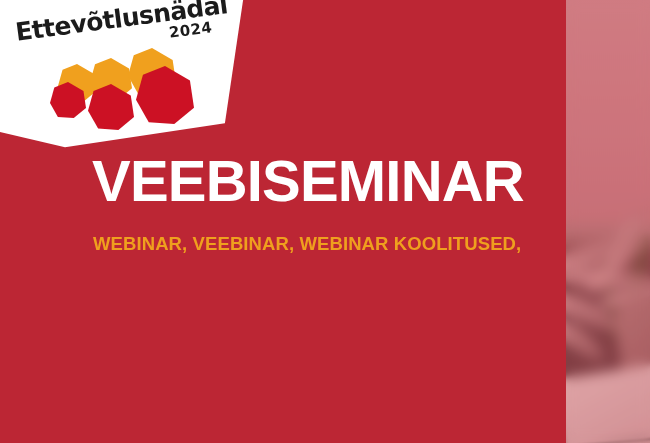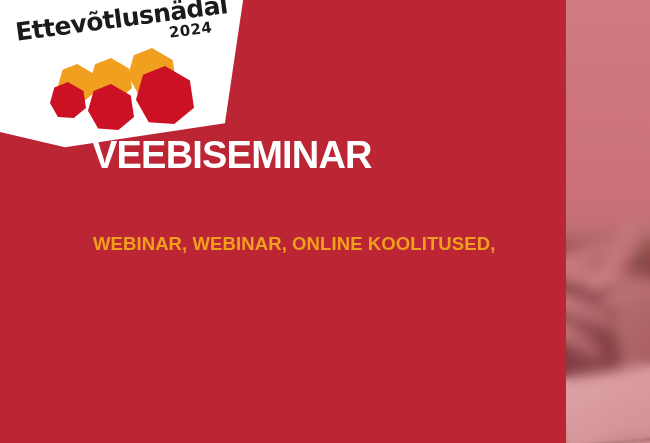--- a/index.html
+++ b/index.html
@@ -176,22 +176,22 @@
   }
   .hexa {
     position: absolute;
     clip-path: polygon(50% 0%, 93% 25%, 100% 72%, 66% 100%, 22% 97%, 0% 58%, 12% 15%);
   }
 
   
   .headline {
     position: absolute;
     left: 92px;
-    top: 136px;
-    font-size: 38px;
+    top: 152px;
+    font-size: 58px;
     font-weight: bold;
     color: #ffffff;
     letter-spacing: -0.8px;
     line-height: 1;
     white-space: nowrap;
   }
   .subhead {
     position: absolute;
     left: 93px;
     top: 232px;
@@ -239,16 +239,16 @@
         <div class="hexa" style="background: rgb(240, 160, 30); left: 70px; top: 0px; width: 48px; height: 48px;"></div>
         <div class="hexa" style="background: rgb(204, 17, 36); left: -8px; top: 34px; width: 36px; height: 36px;"></div>
         <div class="hexa" style="background: rgb(204, 17, 36); left: 30px; top: 36px; width: 46px; height: 46px;"></div>
         <div class="hexa" style="background: rgb(204, 17, 36); left: 78px; top: 18px; width: 58px; height: 58px;"></div>
       </div>
   </div>
 
   <div class="headline" style="color: rgb(255, 255, 255);">VEEBISEMINAR</div>
 
   <div class="subhead" style="color: rgb(239, 160, 30);">
-    <div>WEBINAR, WEBINAR, ONLINE KOOLITUSED,</div>
+    <div>WEBINAR, VEEBINAR, WEBINAR KOOLITUSED,</div>
   </div>
 
 </div>
 
 </body></html>

